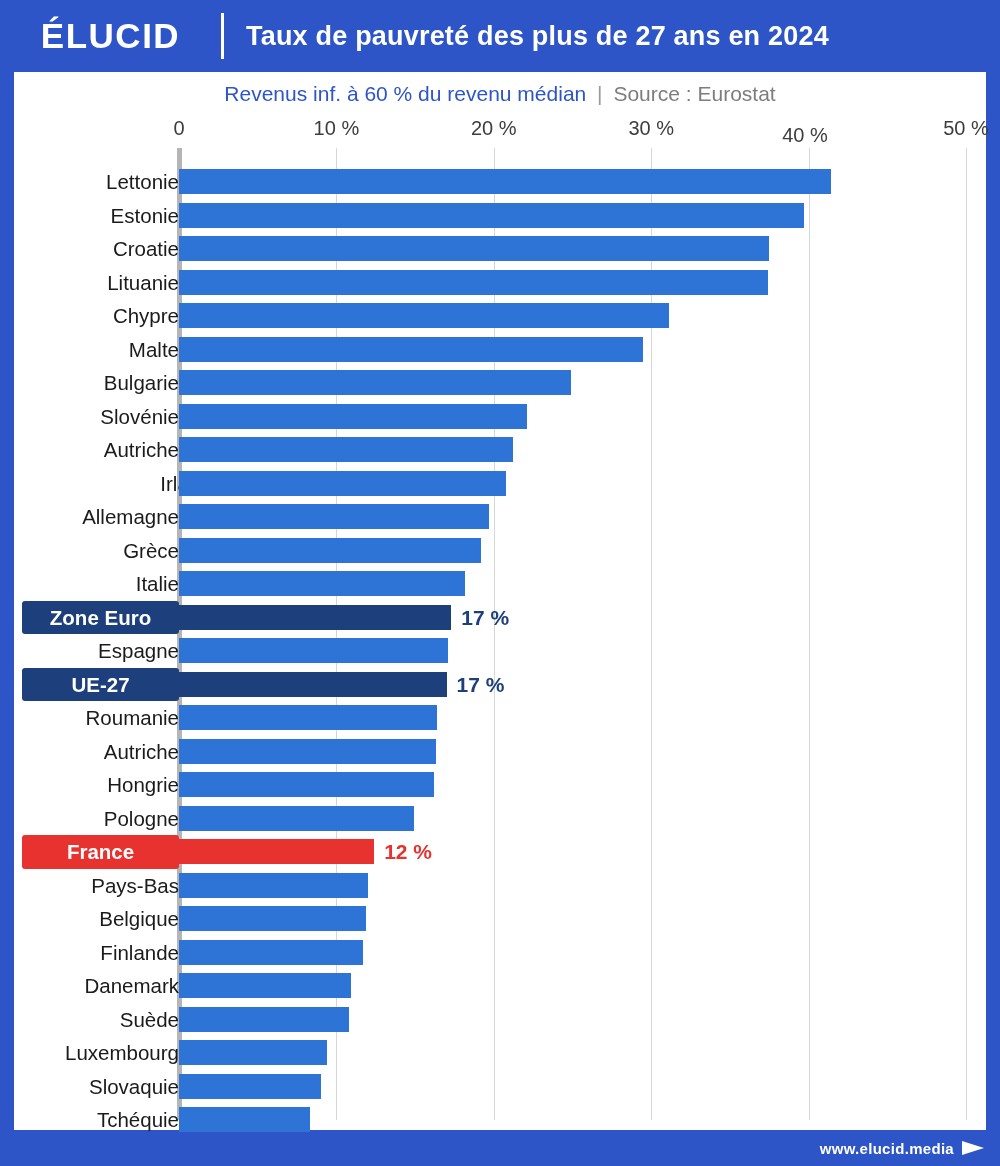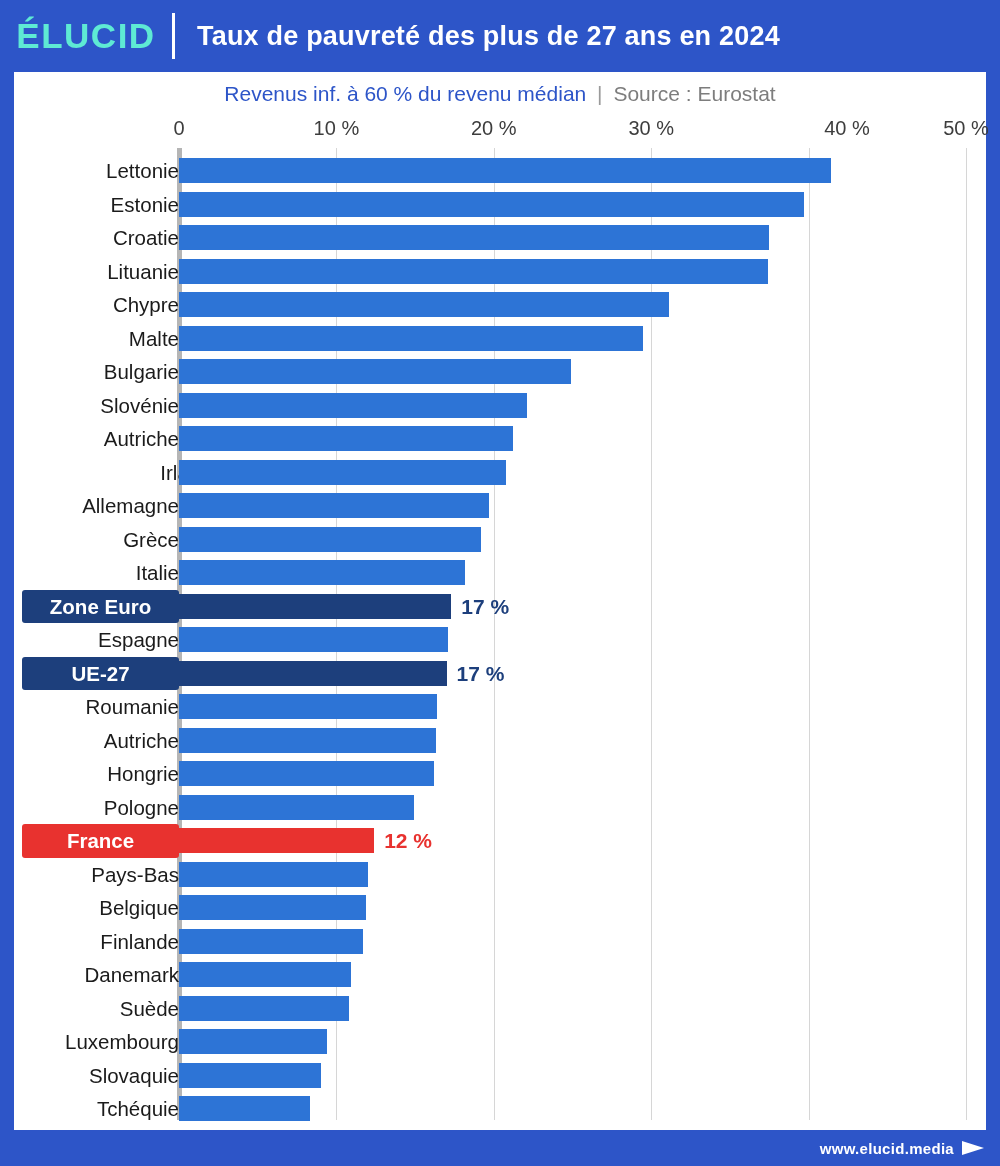--- a/index.html
+++ b/index.html
@@ -23,26 +23,26 @@
   
   .header {
     position: absolute;
     left: 0; top: 0;
     width: 1000px;
     height: 72px;
     display: flex;
     align-items: center;
   }
   .brand {
-    width: 172px;
+    width: 221px;
     height: 72px;
     display: flex;
     align-items: center;
     justify-content: center;
-    color: #5eead4;
+    color: #ffffff;
     font-size: 35px;
     font-weight: bold;
     letter-spacing: 1.5px;
     box-sizing: border-box;
   }
   .brand-sep {
     width: 3px;
     height: 46px;
     background: #ffffff;
     margin-right: 22px;
@@ -114,21 +114,21 @@
   .axis-zero {
     position: absolute;
     top: 0;
     width: 5px;
     height: 972px;
     background: #b5b5b5;
   }
   .rows {
     position: absolute;
     left: 0;
-    top: 82px;
+    top: 93px;
     width: 972px;
     height: 972px;
   }
   .row {
     position: absolute;
     left: 0;
     width: 972px;
     height: 33.5px;
   }
   .row-label {
@@ -220,21 +220,21 @@
       <span class="subtitle-sep">|</span>
       <span class="subtitle-source">Source : Eurostat</span>
     </div>
 
     <div class="plot">
       <div class="axis-labels" id="axis-labels">
           <div class="axis-label" style="left: 165px;">0</div>
           <div class="axis-label" style="left: 322.4px;">10 %</div>
           <div class="axis-label" style="left: 479.8px;">20 %</div>
           <div class="axis-label" style="left: 637.2px;">30 %</div>
-          <div class="axis-label" style="left: 833px;">40 %</div>
+          <div class="axis-label" style="left: 791px; margin-top: 7px;">40 %</div>
           <div class="axis-label" style="left: 952px;">50 %</div>
         </div>
       <div class="gridlines" id="gridlines">
           <div class="axis-zero" style="left: 163px;"></div>
           <div class="gridline" style="left: 322.4px;"></div>
           <div class="gridline" style="left: 479.8px;"></div>
           <div class="gridline" style="left: 637.2px;"></div>
           <div class="gridline" style="left: 794.6px;"></div>
           <div class="gridline" style="left: 952px;"></div>
         </div>

